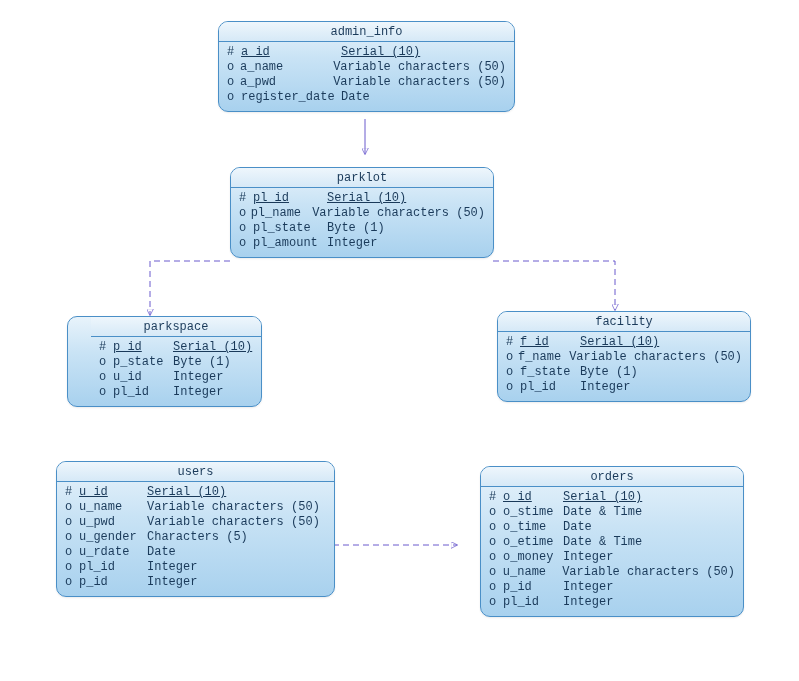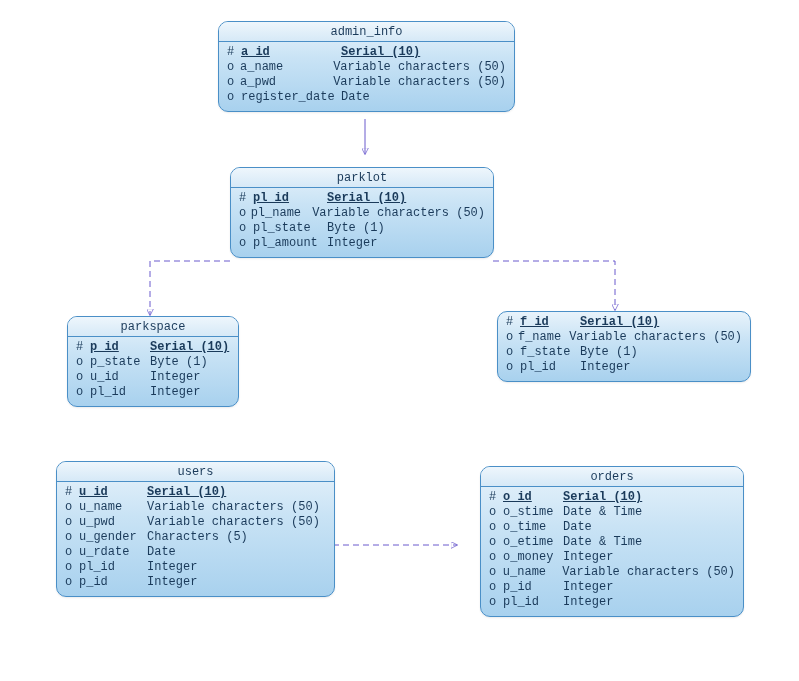--- a/index.html
+++ b/index.html
@@ -41,21 +41,21 @@
     width: 14px;
     display: inline-block;
     text-align: left;
   }
   .col-name {
     display: inline-block;
   }
   .col-type {
     display: inline-block;
   }
-  .pk .col-name, .pk .col-type { text-decoration: underline; font-weight: bold; }
+  .pk .col-name, .pk .col-type { text-decoration: underline; }
   svg.connectors {
     position: absolute;
     left: 0; top: 0;
     width: 799px; height: 681px;
     pointer-events: none;
   }
 </style>
 </head>
 <body>
 
@@ -120,21 +120,21 @@
         <span class="col-type">Byte (1)</span>
       </div>
     <div class="row">
         <span class="sym">o</span>
         <span class="col-name" style="width:74px">pl_amount</span>
         <span class="col-type">Integer</span>
       </div>
   </div>
 </div>
 
-<div class="entity" style="left:67px; top:316px; width:170px;">
+<div class="entity" style="left:67px; top:316px; width:170px;padding-left:23px;">
   <div class="entity-title">parkspace</div>
   <div class="entity-body">
     <div class="row pk">
         <span class="sym">#</span>
         <span class="col-name" style="width:60px">p_id</span>
         <span class="col-type">Serial (10)</span>
       </div>
     <div class="row">
         <span class="sym">o</span>
         <span class="col-name" style="width:60px">p_state</span>
@@ -147,20 +147,21 @@
       </div>
     <div class="row">
         <span class="sym">o</span>
         <span class="col-name" style="width:60px">pl_id</span>
         <span class="col-type">Integer</span>
       </div>
   </div>
 </div>
 
 <div class="entity" style="left:497px; top:311px; width:252px;">
+  <div class="entity-title">facility</div>
   <div class="entity-body">
     <div class="row pk">
         <span class="sym">#</span>
         <span class="col-name" style="width:60px">f_id</span>
         <span class="col-type">Serial (10)</span>
       </div>
     <div class="row">
         <span class="sym">o</span>
         <span class="col-name" style="width:60px">f_name</span>
         <span class="col-type">Variable characters (50)</span>

